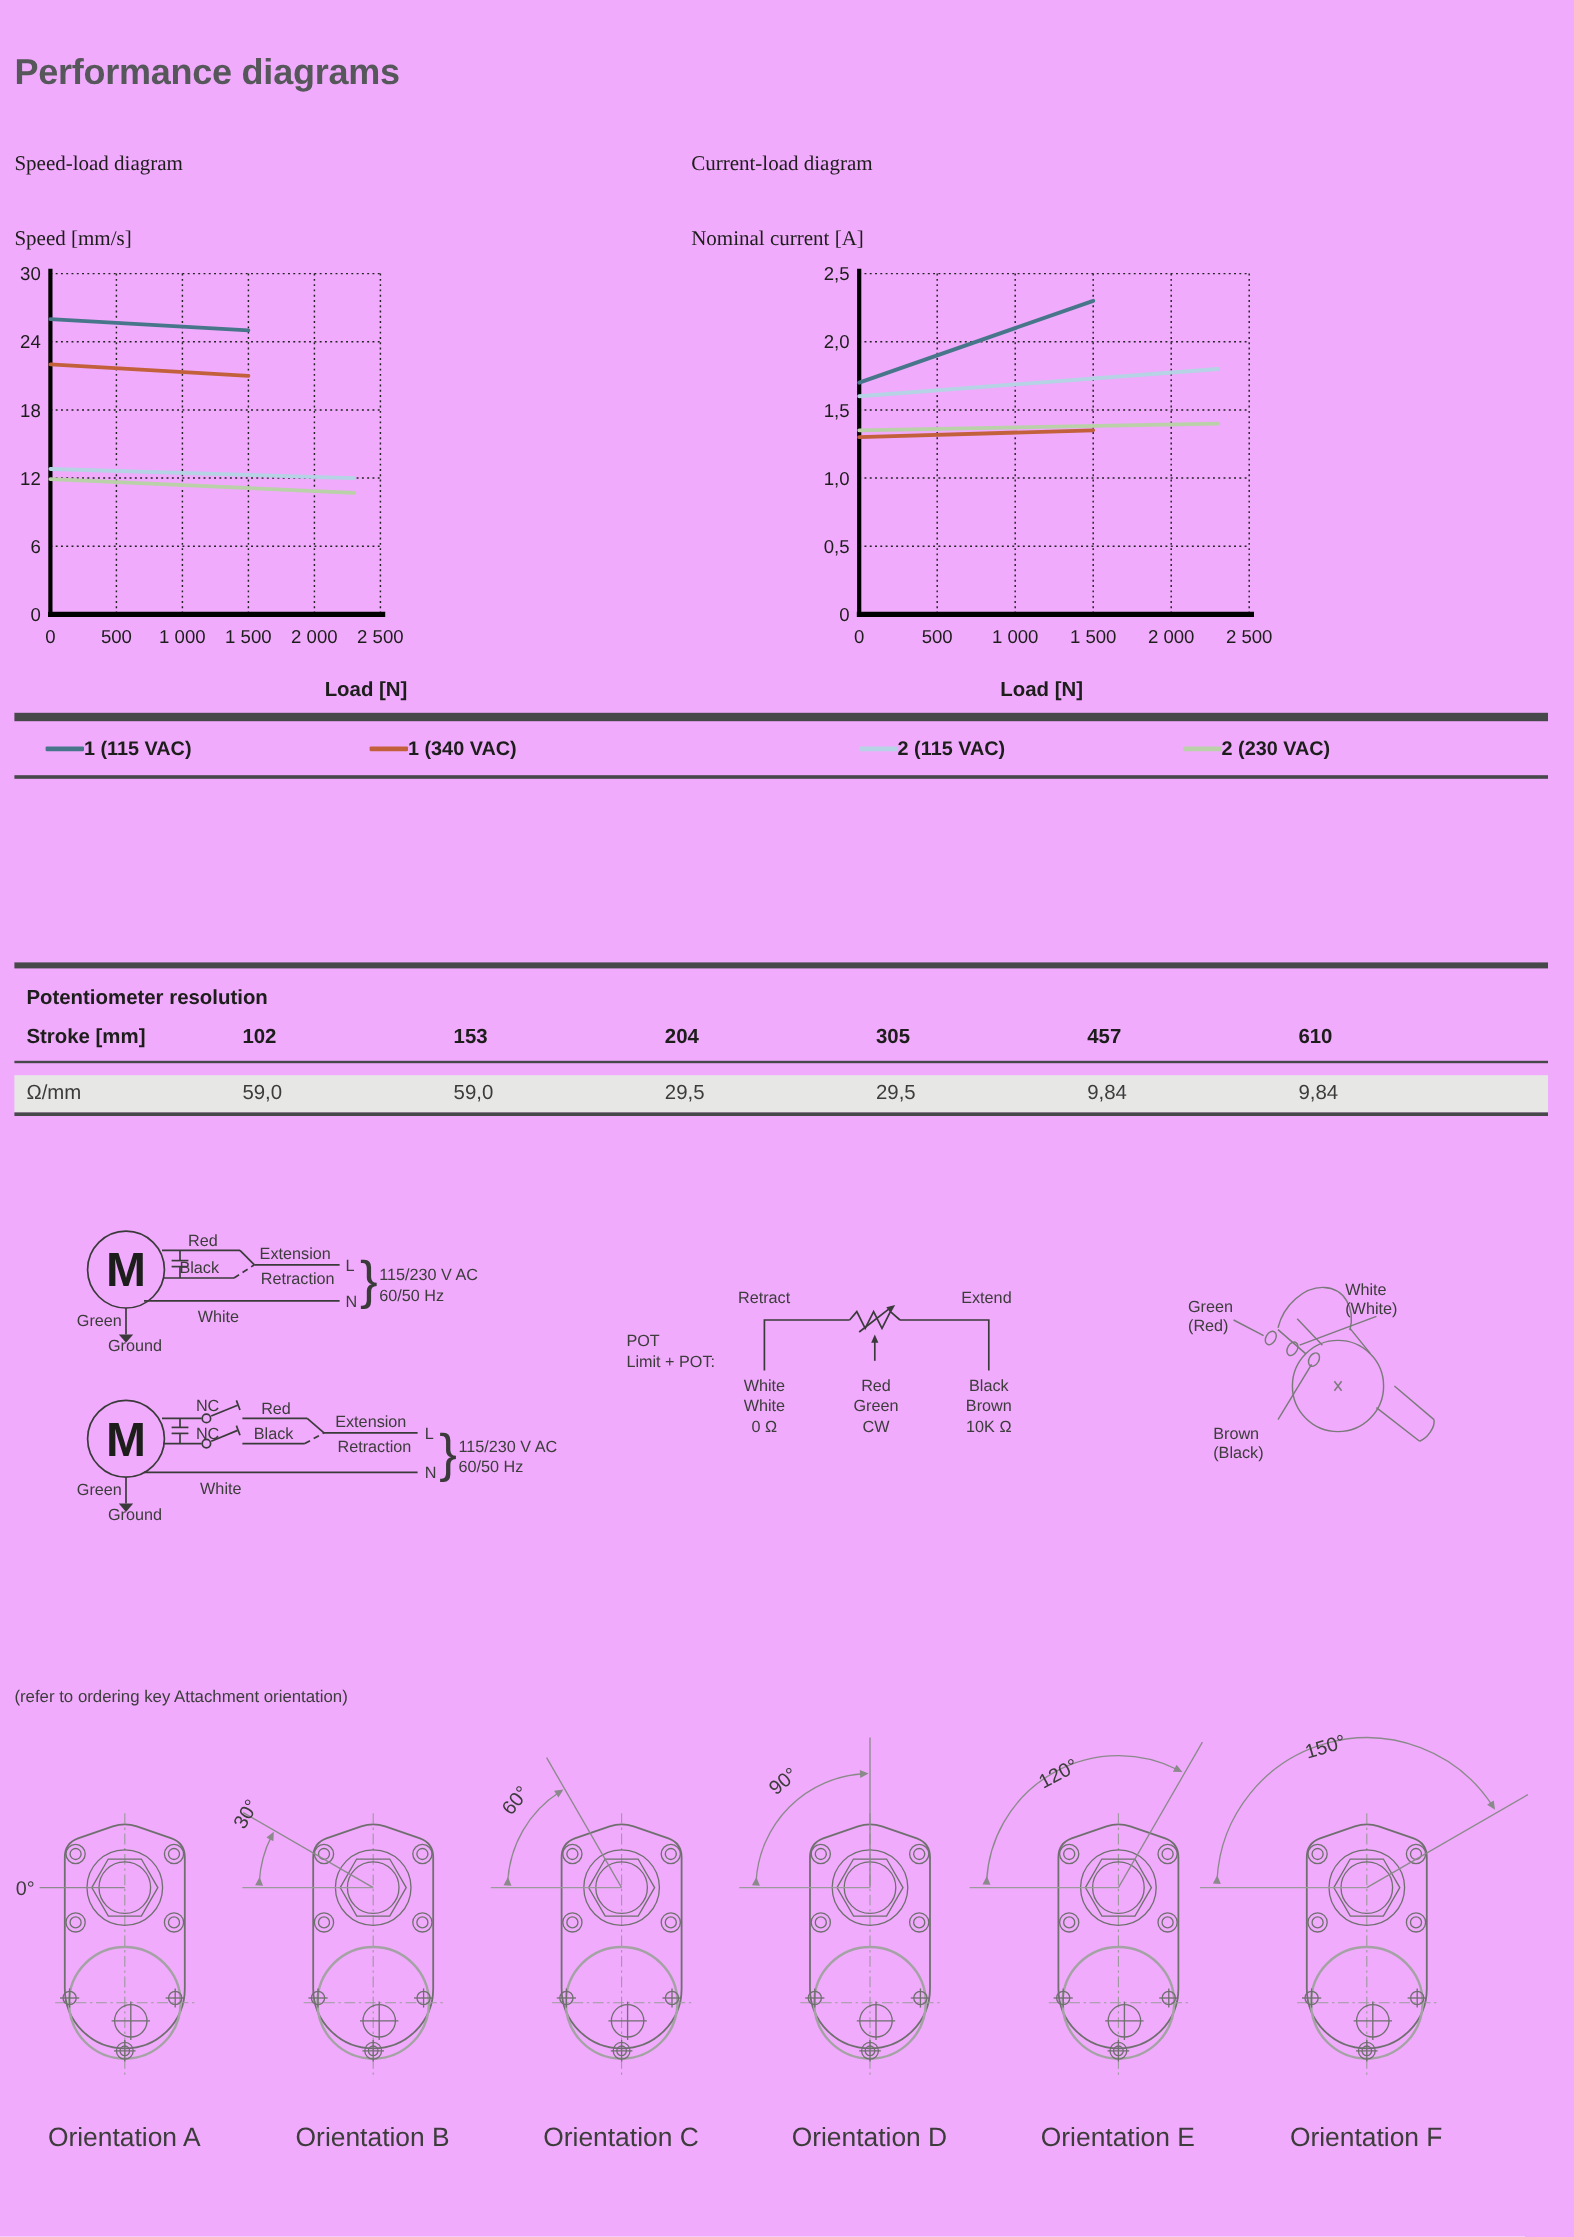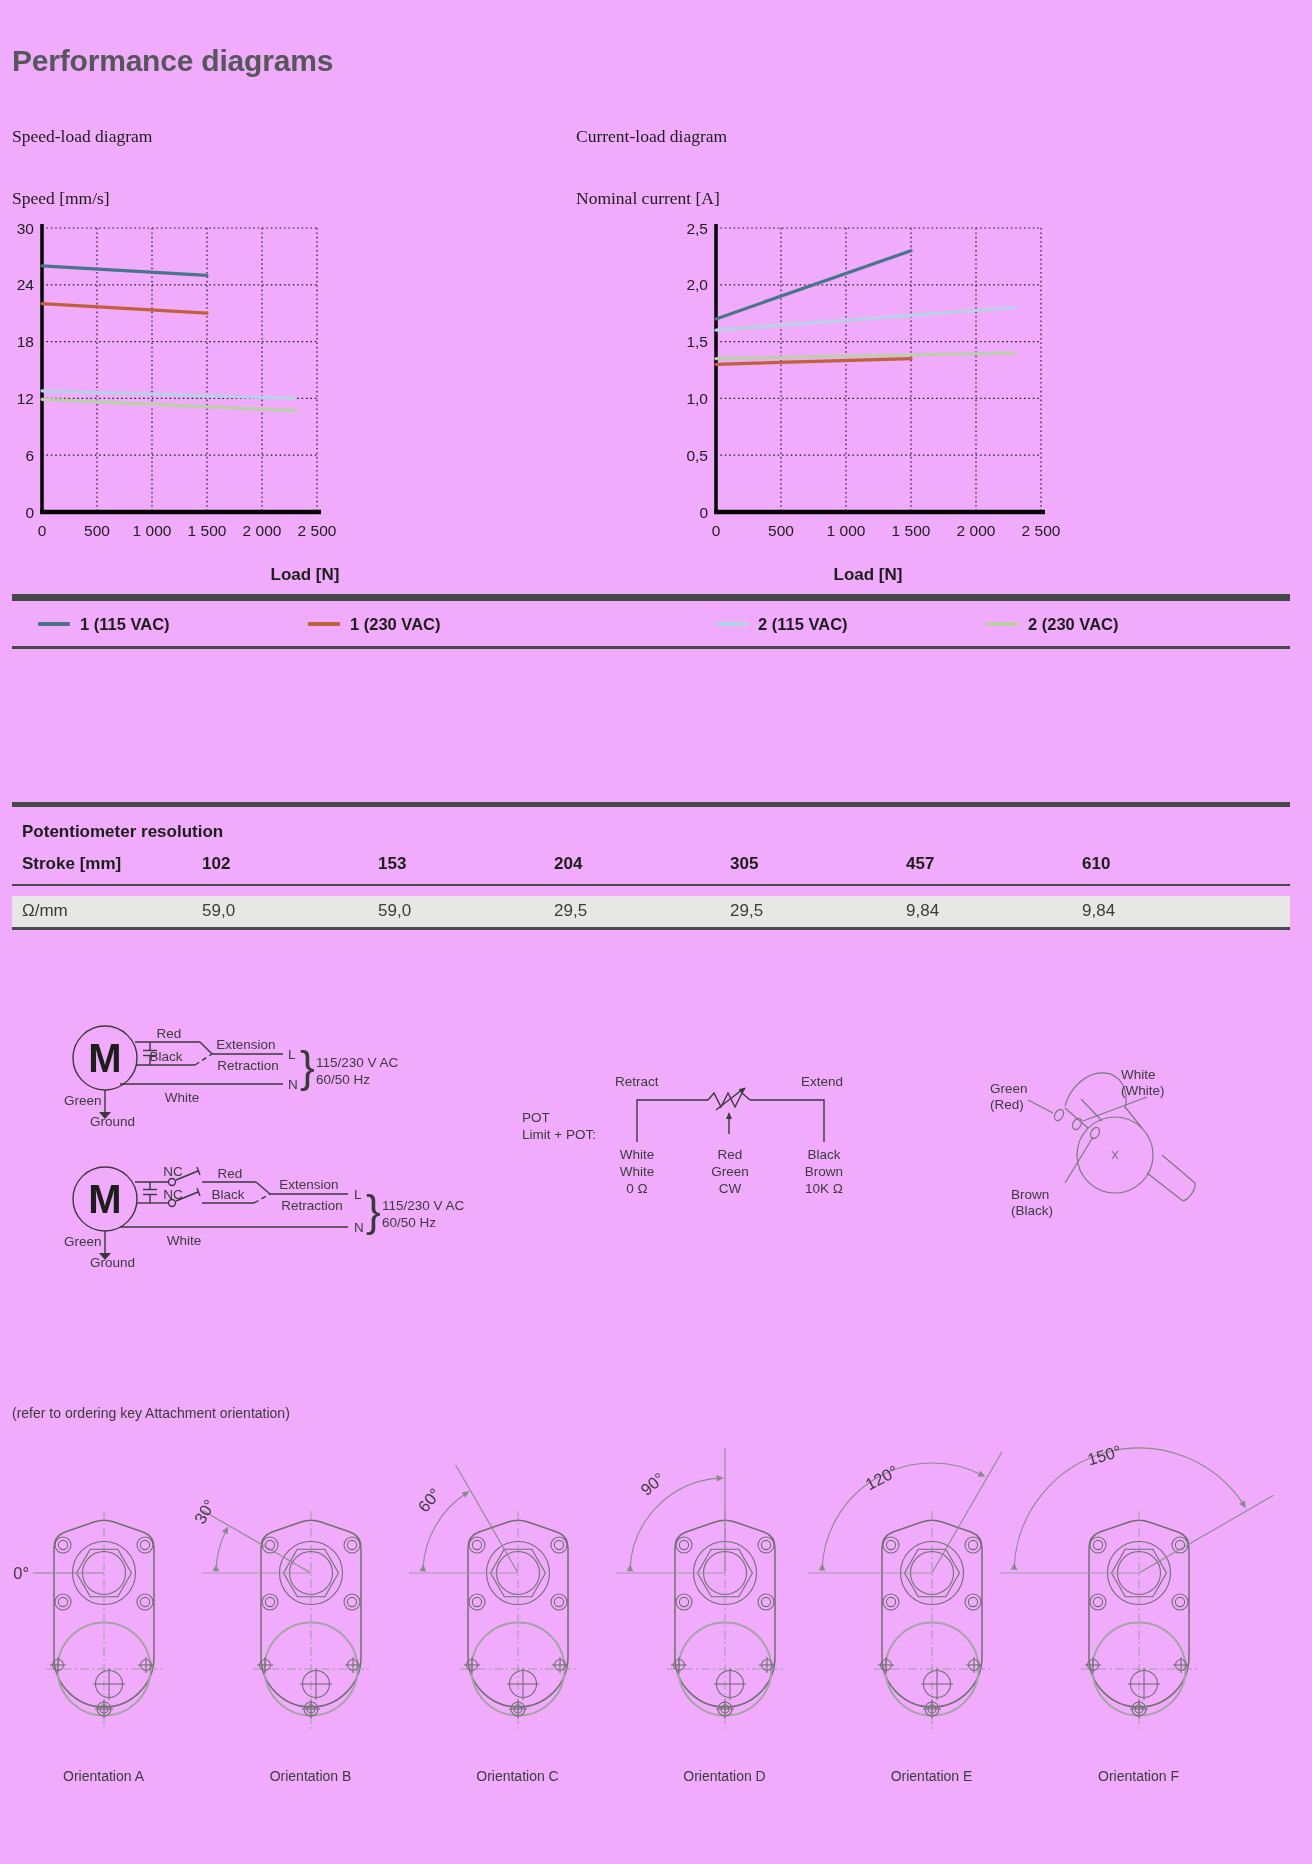--- a/index.html
+++ b/index.html
@@ -13,40 +13,40 @@
   .bar{background:#47484a;}
   .grayrow{background:#e7e7e6;}
   .cellB{font-size:17px;font-weight:bold;}
   .cellR{font-size:17px;color:#3c3c3b;}
   svg{overflow:visible;display:block;}
   .tick{font-size:15.5px;fill:#1d1d1b;}
   .ty{text-anchor:end;}
   .tx{text-anchor:middle;}
   .grid{stroke:#222;stroke-width:1.2;stroke-dasharray:1.6 2.8;fill:none;}
   .axis{stroke:#000;}
-  .legend-item{position:absolute;top:612px;display:flex;align-items:center;gap:10px;height:24px;}
+  .legend-item{position:absolute;top:612px;display:flex;align-items:center;height:24px;}
   .legend-line{width:32px;height:3.5px;border-radius:1px;}
   .legend-label{font-size:16.5px;font-weight:600;color:#1d1d1b;}
   
   .wl{fill:none;stroke:#3a3a3a;stroke-width:1.4;}
   .wld{fill:none;stroke:#3a3a3a;stroke-width:1.4;stroke-dasharray:5 3.5;}
   .wt{font-size:13.5px;fill:#3c3c3b;}
   .wm{font-size:40px;font-weight:bold;fill:#1d1d1b;}
   .wb{font-size:44px;fill:#3a3a3a;}
   .wfill{fill:#3a3a3a;stroke:none;}
   .p3d{fill:none;stroke:#7a7a7a;stroke-width:1.2;}
   
   .ho{fill:none;stroke:#6f6f6f;stroke-width:1.5;}
   .ho1{fill:none;stroke:#6f6f6f;stroke-width:1.1;}
   .hg{fill:none;stroke:#a3a3a3;stroke-width:2;}
   .hd{stroke:#9a9a9a;stroke-width:0.9;stroke-dasharray:9 3 2 3;fill:none;}
   .an{stroke:#8a8a8a;stroke-width:1.1;fill:none;}
   .an2{stroke:#9a9a9a;stroke-width:0.9;fill:none;}
   .angt{font-size:16.5px;fill:#3c3c3b;}
-  .olabel{position:absolute;top:1768px;width:207px;text-align:center;font-size:14px;color:#3c3c3b;}
+  .olabel{position:absolute;top:1768px;width:207px;text-align:center;font-size:22px;color:#3c3c3b;}
 </style>
 </head>
 <body>
 
 <div class="page">
 
   <svg width="0" height="0" style="position:absolute">
     <defs>
       <marker id="ah" markerWidth="8" markerHeight="8" refX="3.5" refY="3.5" orient="auto">
         <path d="M0.5,0.5 L7,3.5 L0.5,6.5 z" fill="#8a8a8a"></path>
@@ -126,21 +126,21 @@
   <div class="abs xlabel" style="left:180px;top:565px">Load [N]</div>
   <div class="abs xlabel" style="left:743px;top:565px">Load [N]</div>
 
   <div class="abs bar" style="left:12px;top:594px;width:1278px;height:7px"></div>
   <div class="legend-item" style="left:38px">
     <span class="legend-line" style="background: rgb(71, 118, 138);"></span>
     <span class="legend-label">1 (115 VAC)</span>
   </div>
   <div class="legend-item" style="left:308px">
     <span class="legend-line" style="background: rgb(194, 96, 59);"></span>
-    <span class="legend-label">1 (230 VAC)</span>
+    <span class="legend-label">1 (340 VAC)</span>
   </div>
   <div class="legend-item" style="left:716px">
     <span class="legend-line" style="background: rgb(181, 211, 228);"></span>
     <span class="legend-label">2 (115 VAC)</span>
   </div>
   <div class="legend-item" style="left:986px">
     <span class="legend-line" style="background: rgb(186, 208, 169);"></span>
     <span class="legend-label">2 (230 VAC)</span>
   </div>
   <div class="abs bar" style="left:12px;top:646px;width:1278px;height:2.5px"></div>

